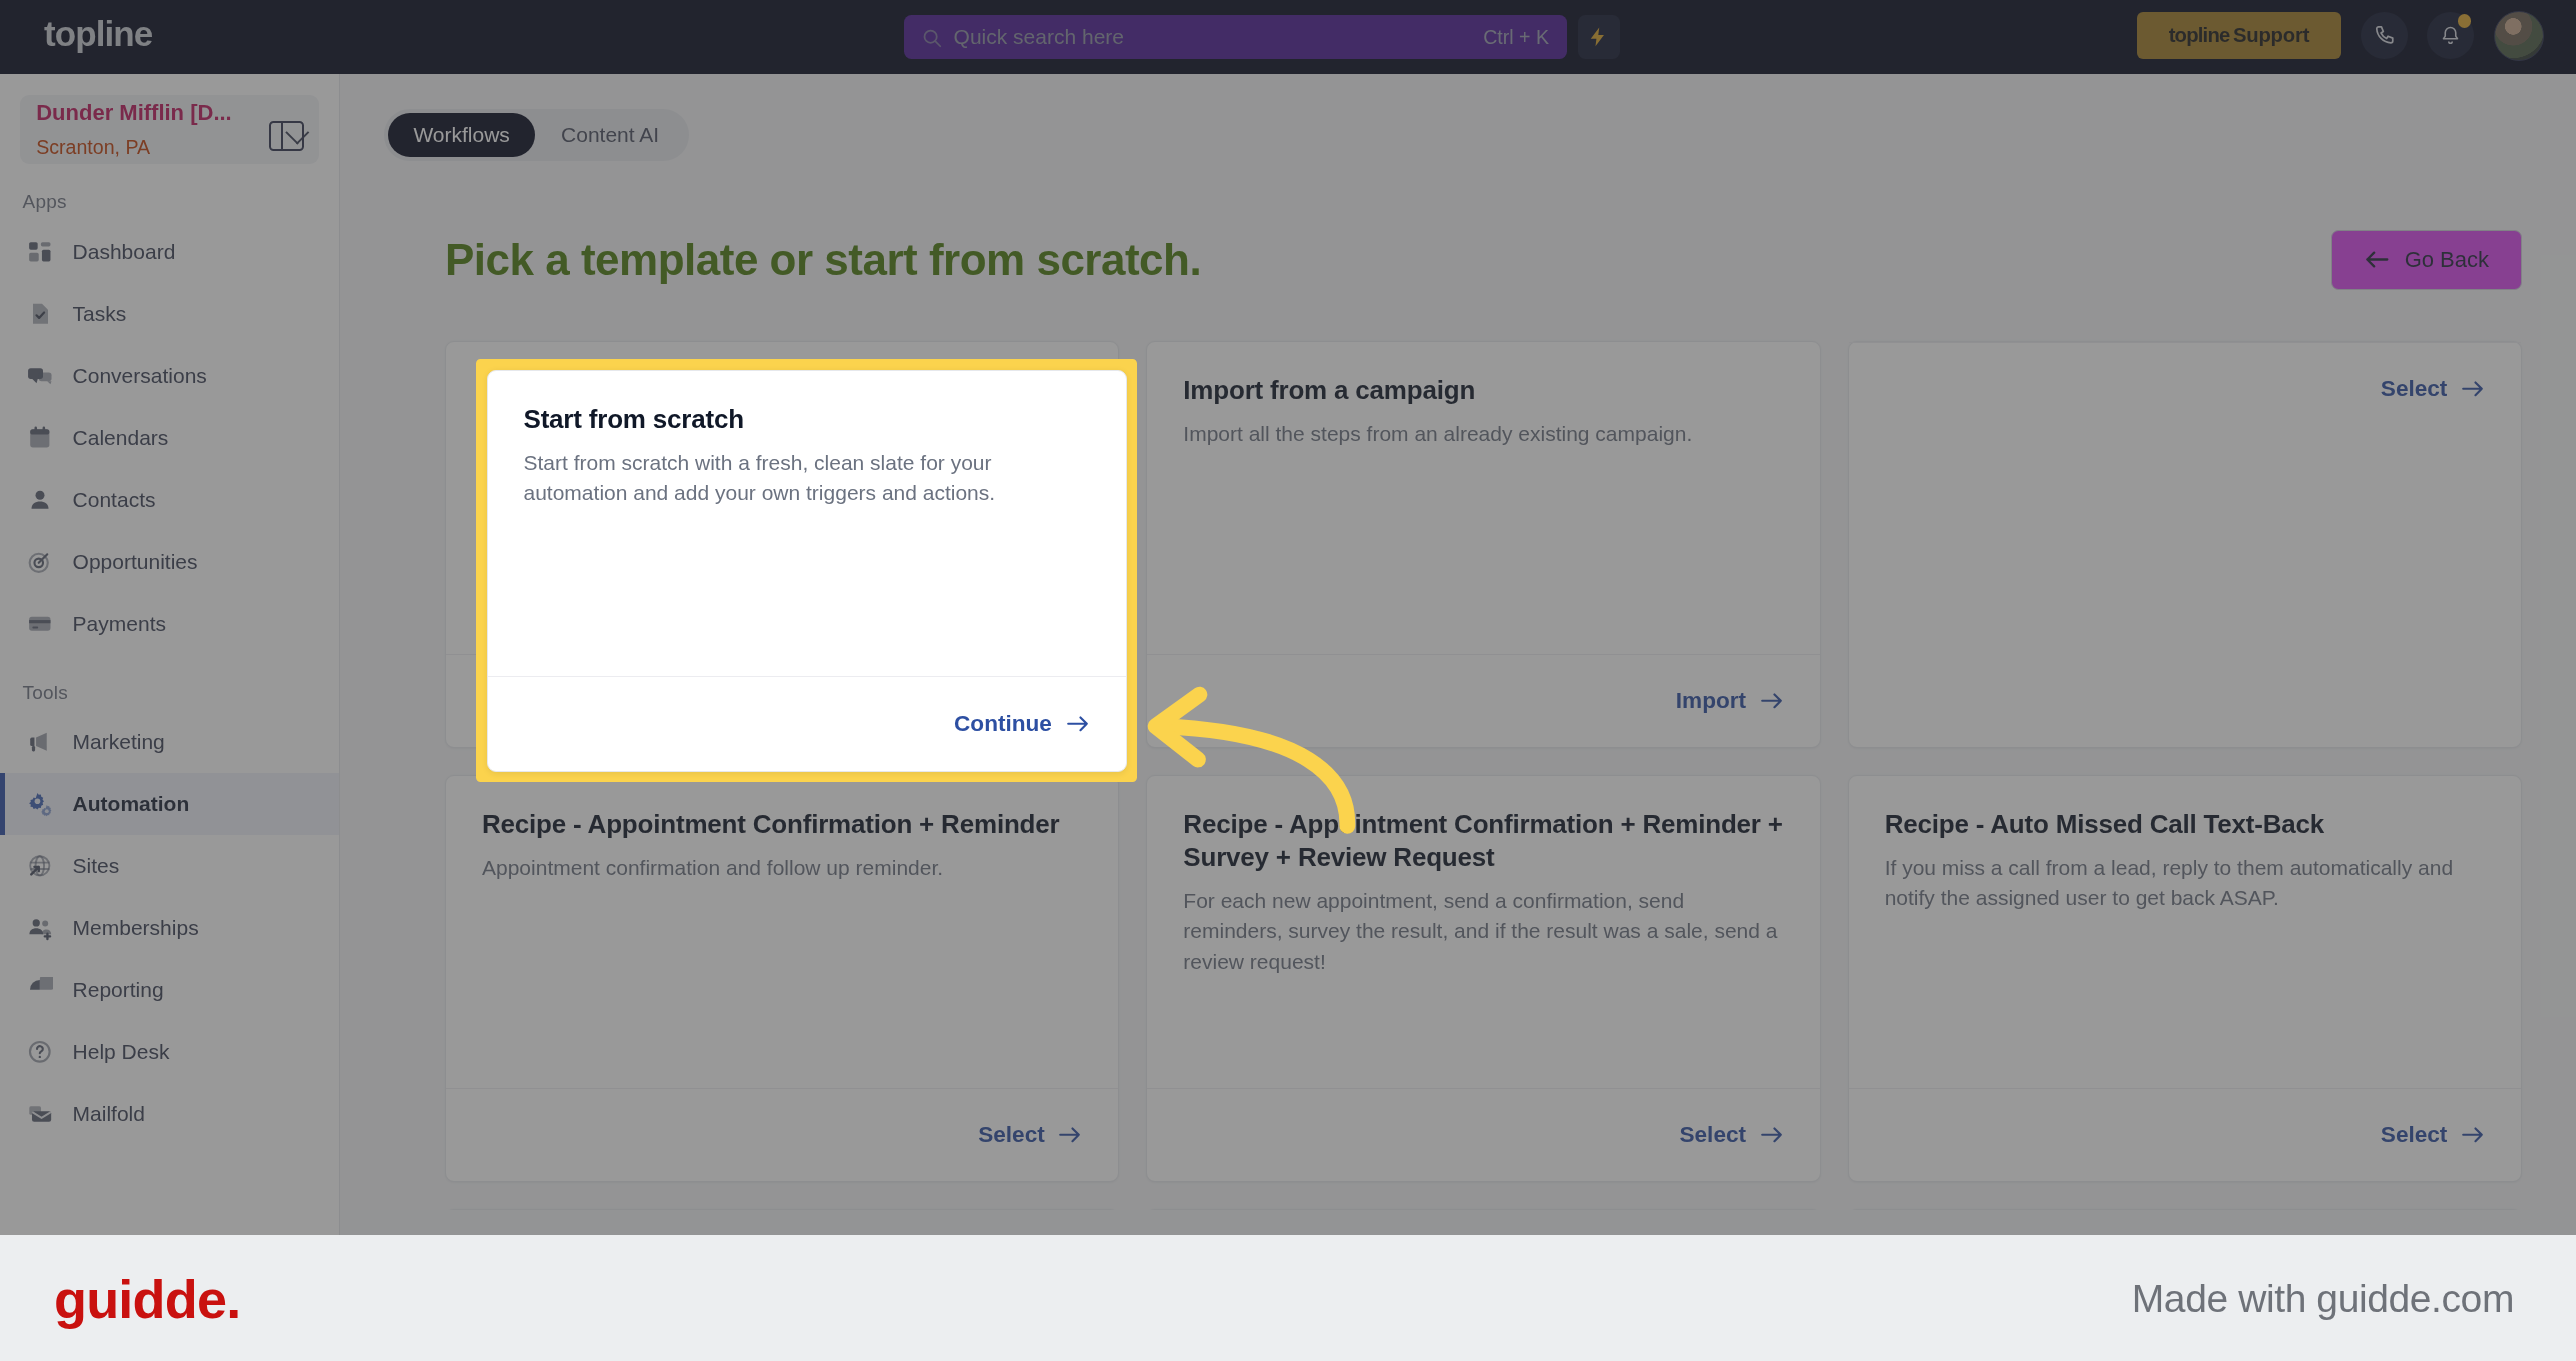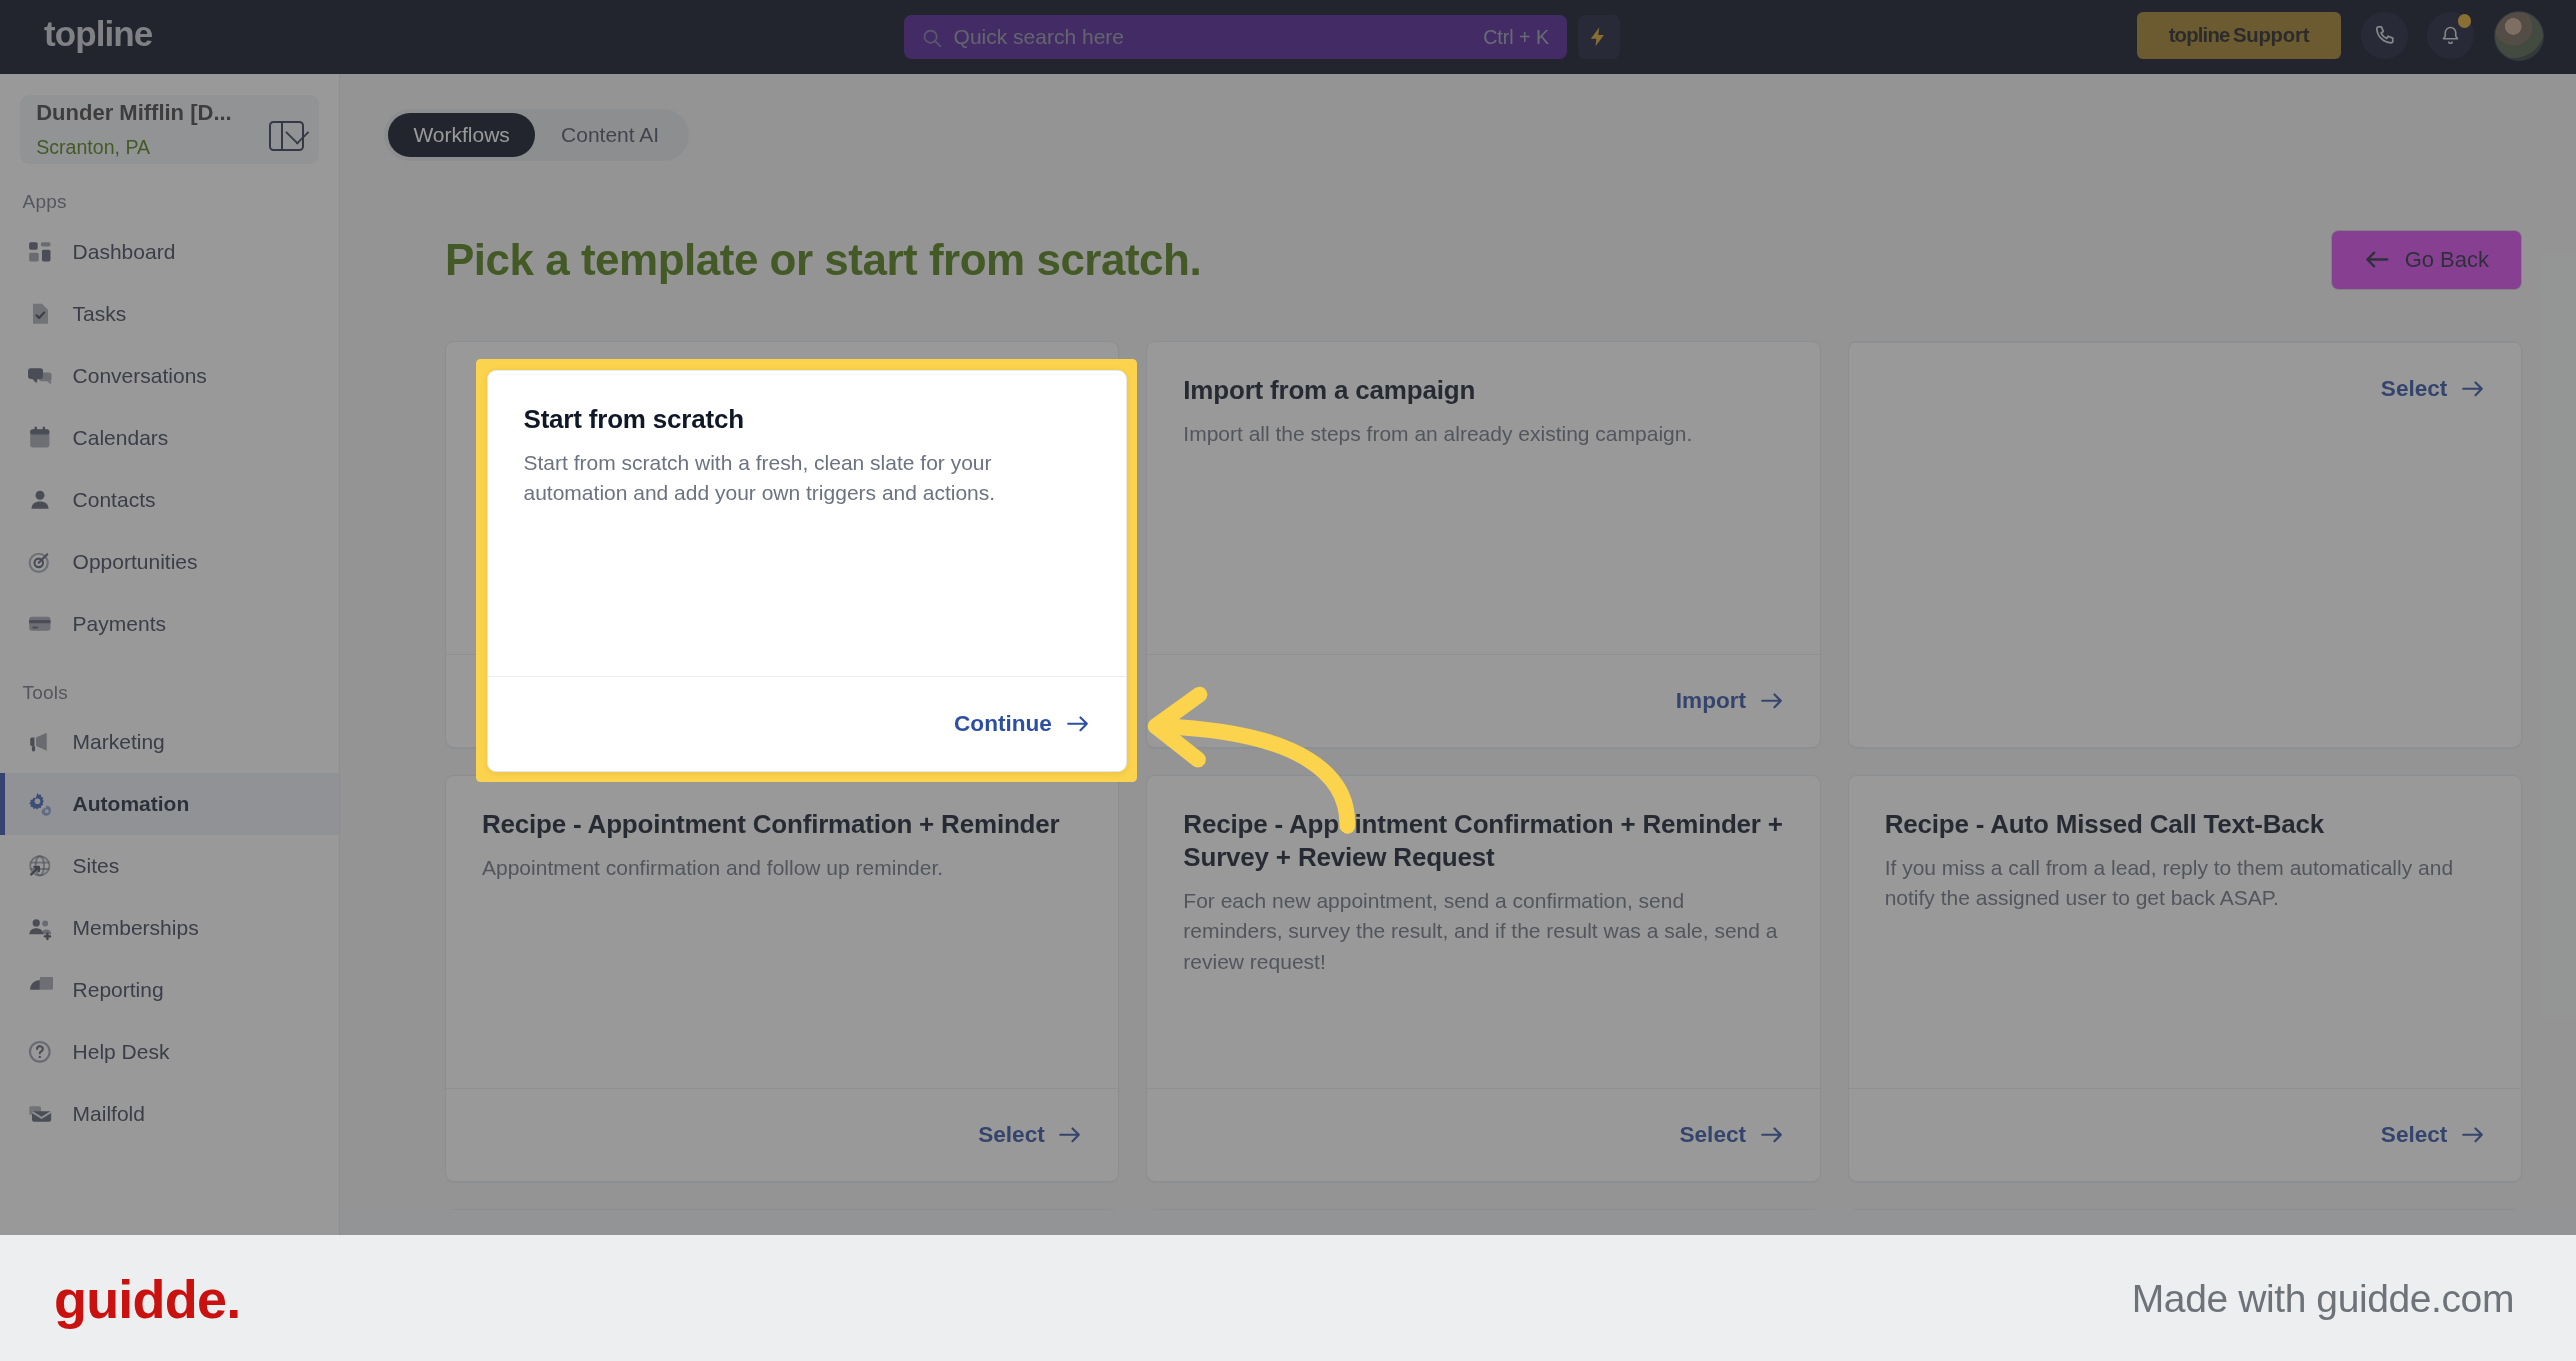--- a/index.html
+++ b/index.html
@@ -73,22 +73,22 @@
   
   .sidebar {
     position: absolute; left: 0; top: 74px; width: 340px; height: 1288px;
     background: #ffffff; border-right: 0.8px solid #e4e6ea; z-index: 5;
   }
   .loc-card {
     margin: 21px 19.6px 0 19.6px; height: 69px; border-radius: 9px;
     background: #f1f2f5; display: flex; align-items: center;
     padding: 0 15px 0 16.6px; position: relative;
   }
-  .loc-name { font-size: 22px; font-weight: 600; color: #404040; line-height: 1.15; }
-  .loc-sub  { font-size: 19.6px; color: #4d7c0f; line-height: 1.25; margin-top: 10px; }
+  .loc-name { font-size: 22px; font-weight: 600; color: #be185d; line-height: 1.15; }
+  .loc-sub  { font-size: 19.6px; color: #c2410c; line-height: 1.25; margin-top: 10px; }
   .chev {
     position: absolute; right: 13.6px; top: 29px;
     width: 16.6px; height: 16.6px; border-right: 2.3px solid #3a4055; border-bottom: 2.3px solid #3a4055;
     transform: rotate(45deg);
   }
   .panel-toggle {
     position: absolute; right: 35px; top: 47px;
     width: 35px; height: 30px; border: 2.3px solid #303650; border-radius: 4.5px;
   }
   .panel-toggle:after {

